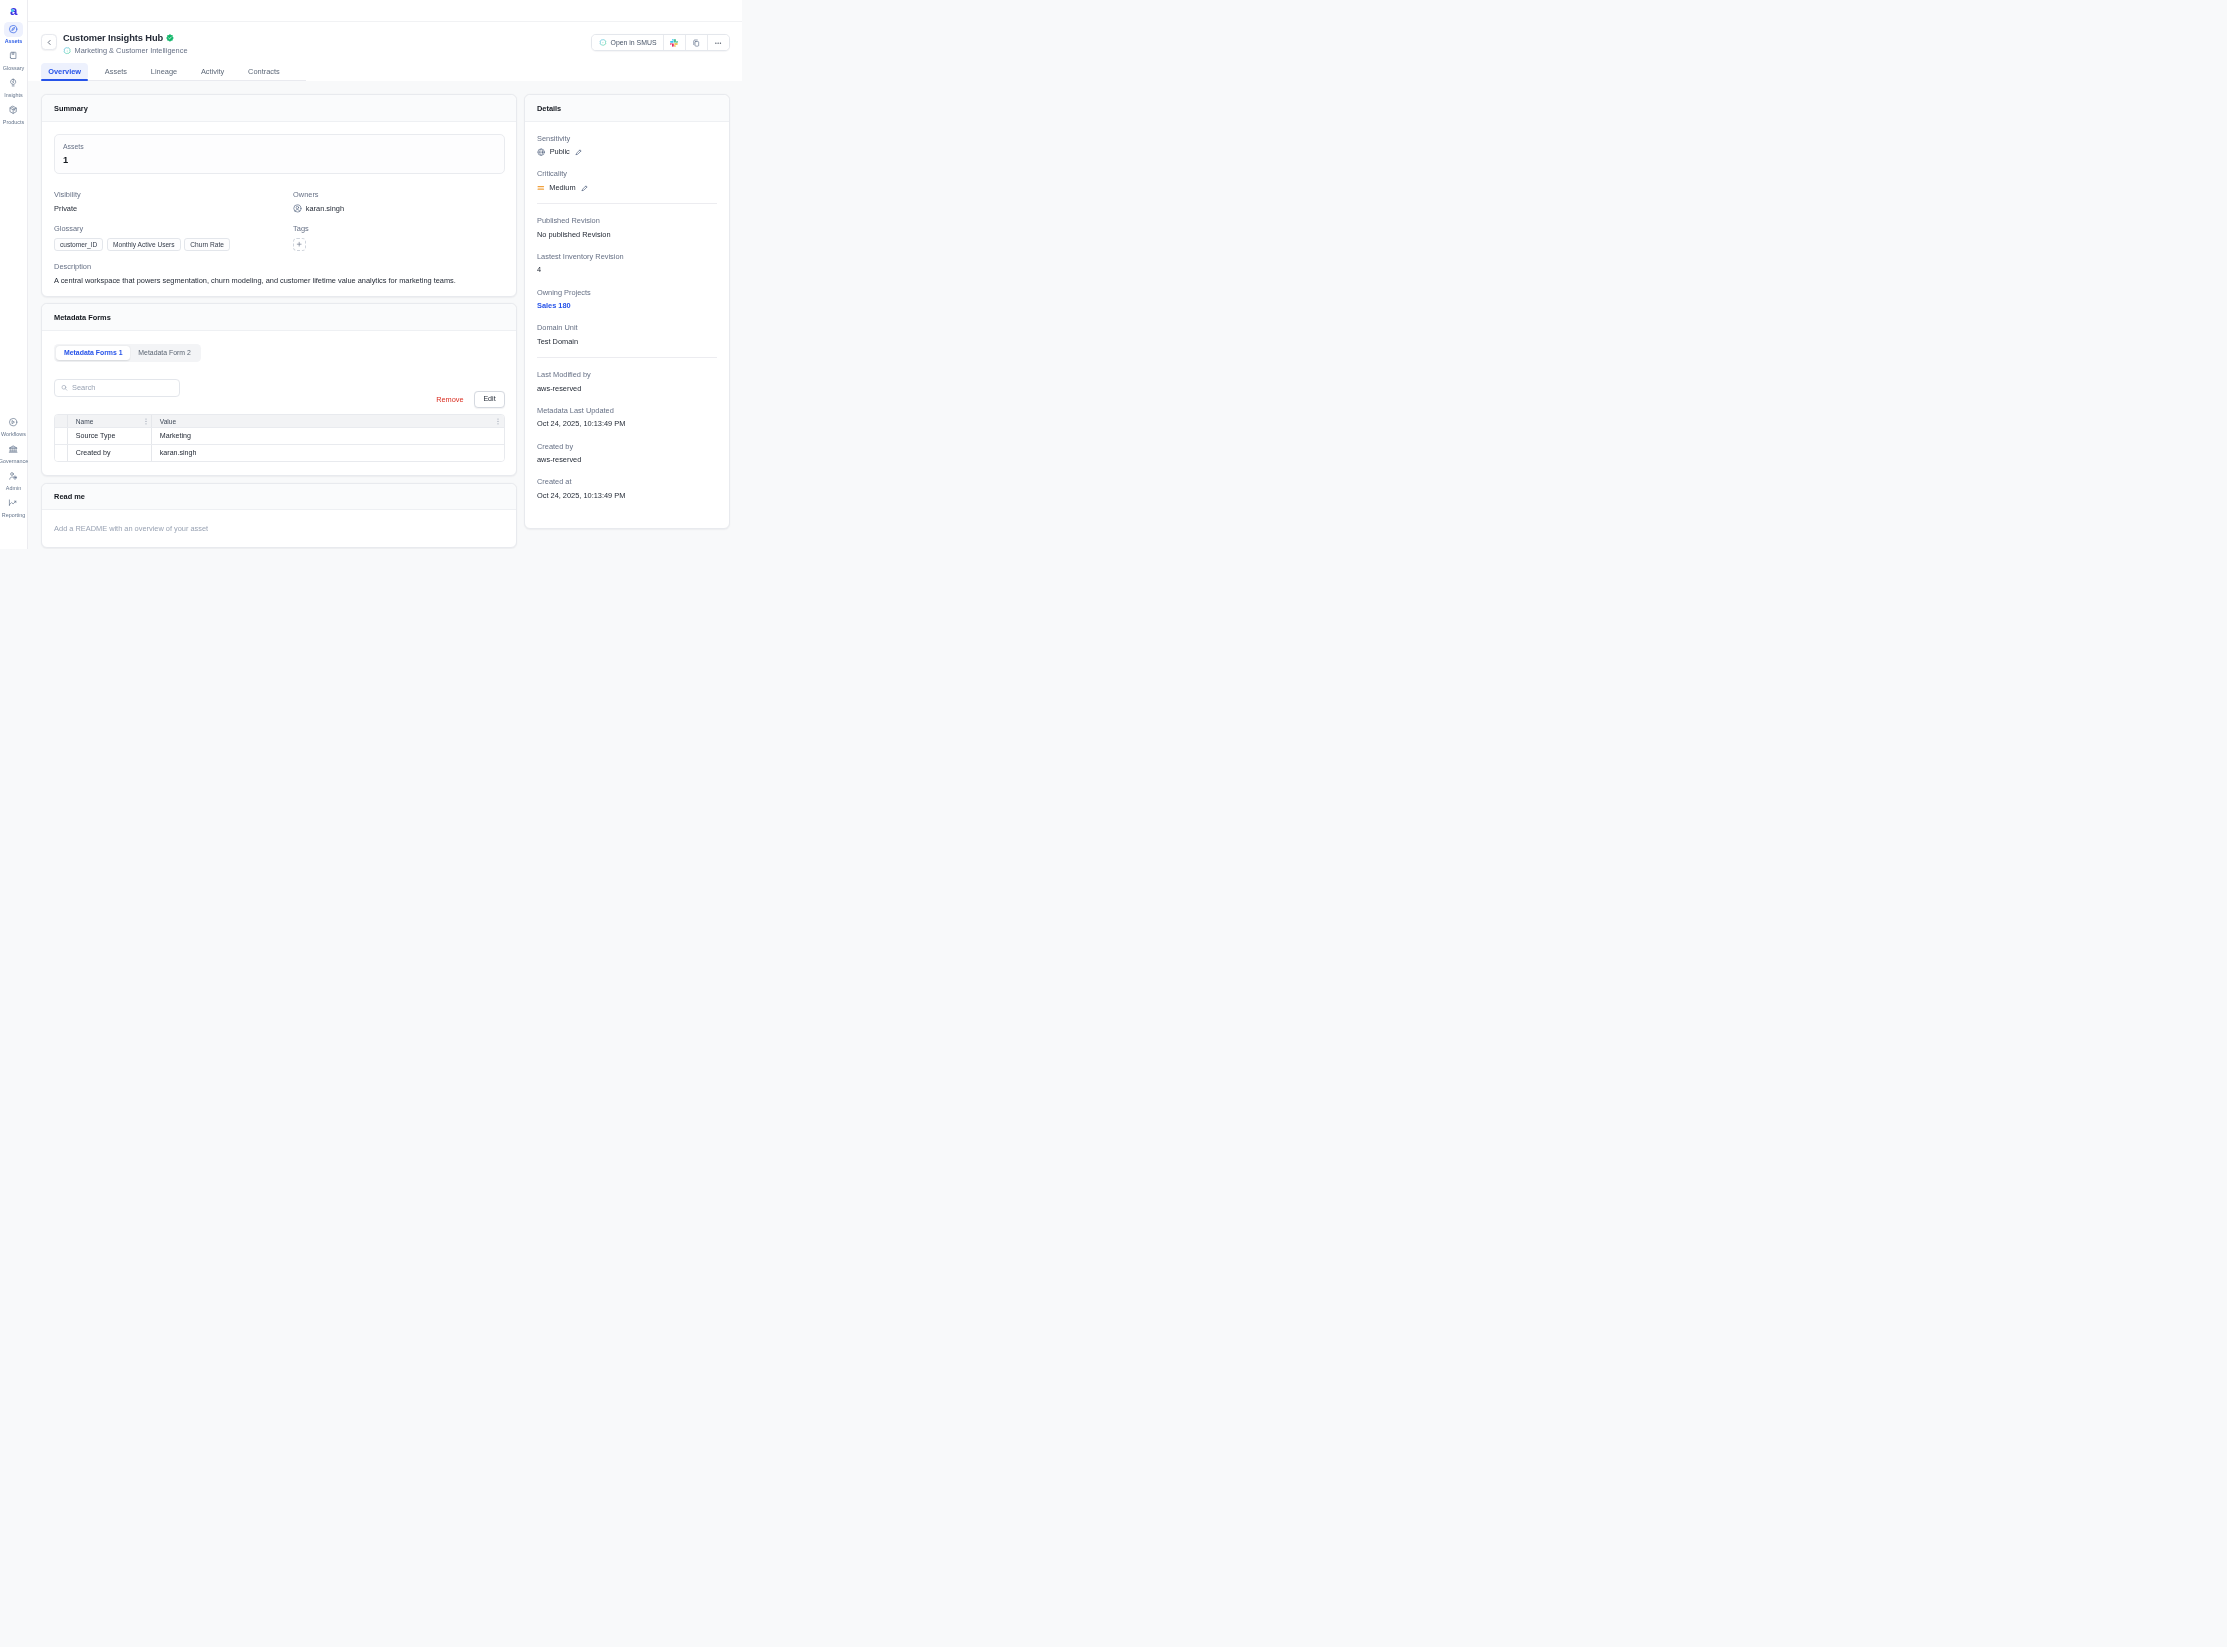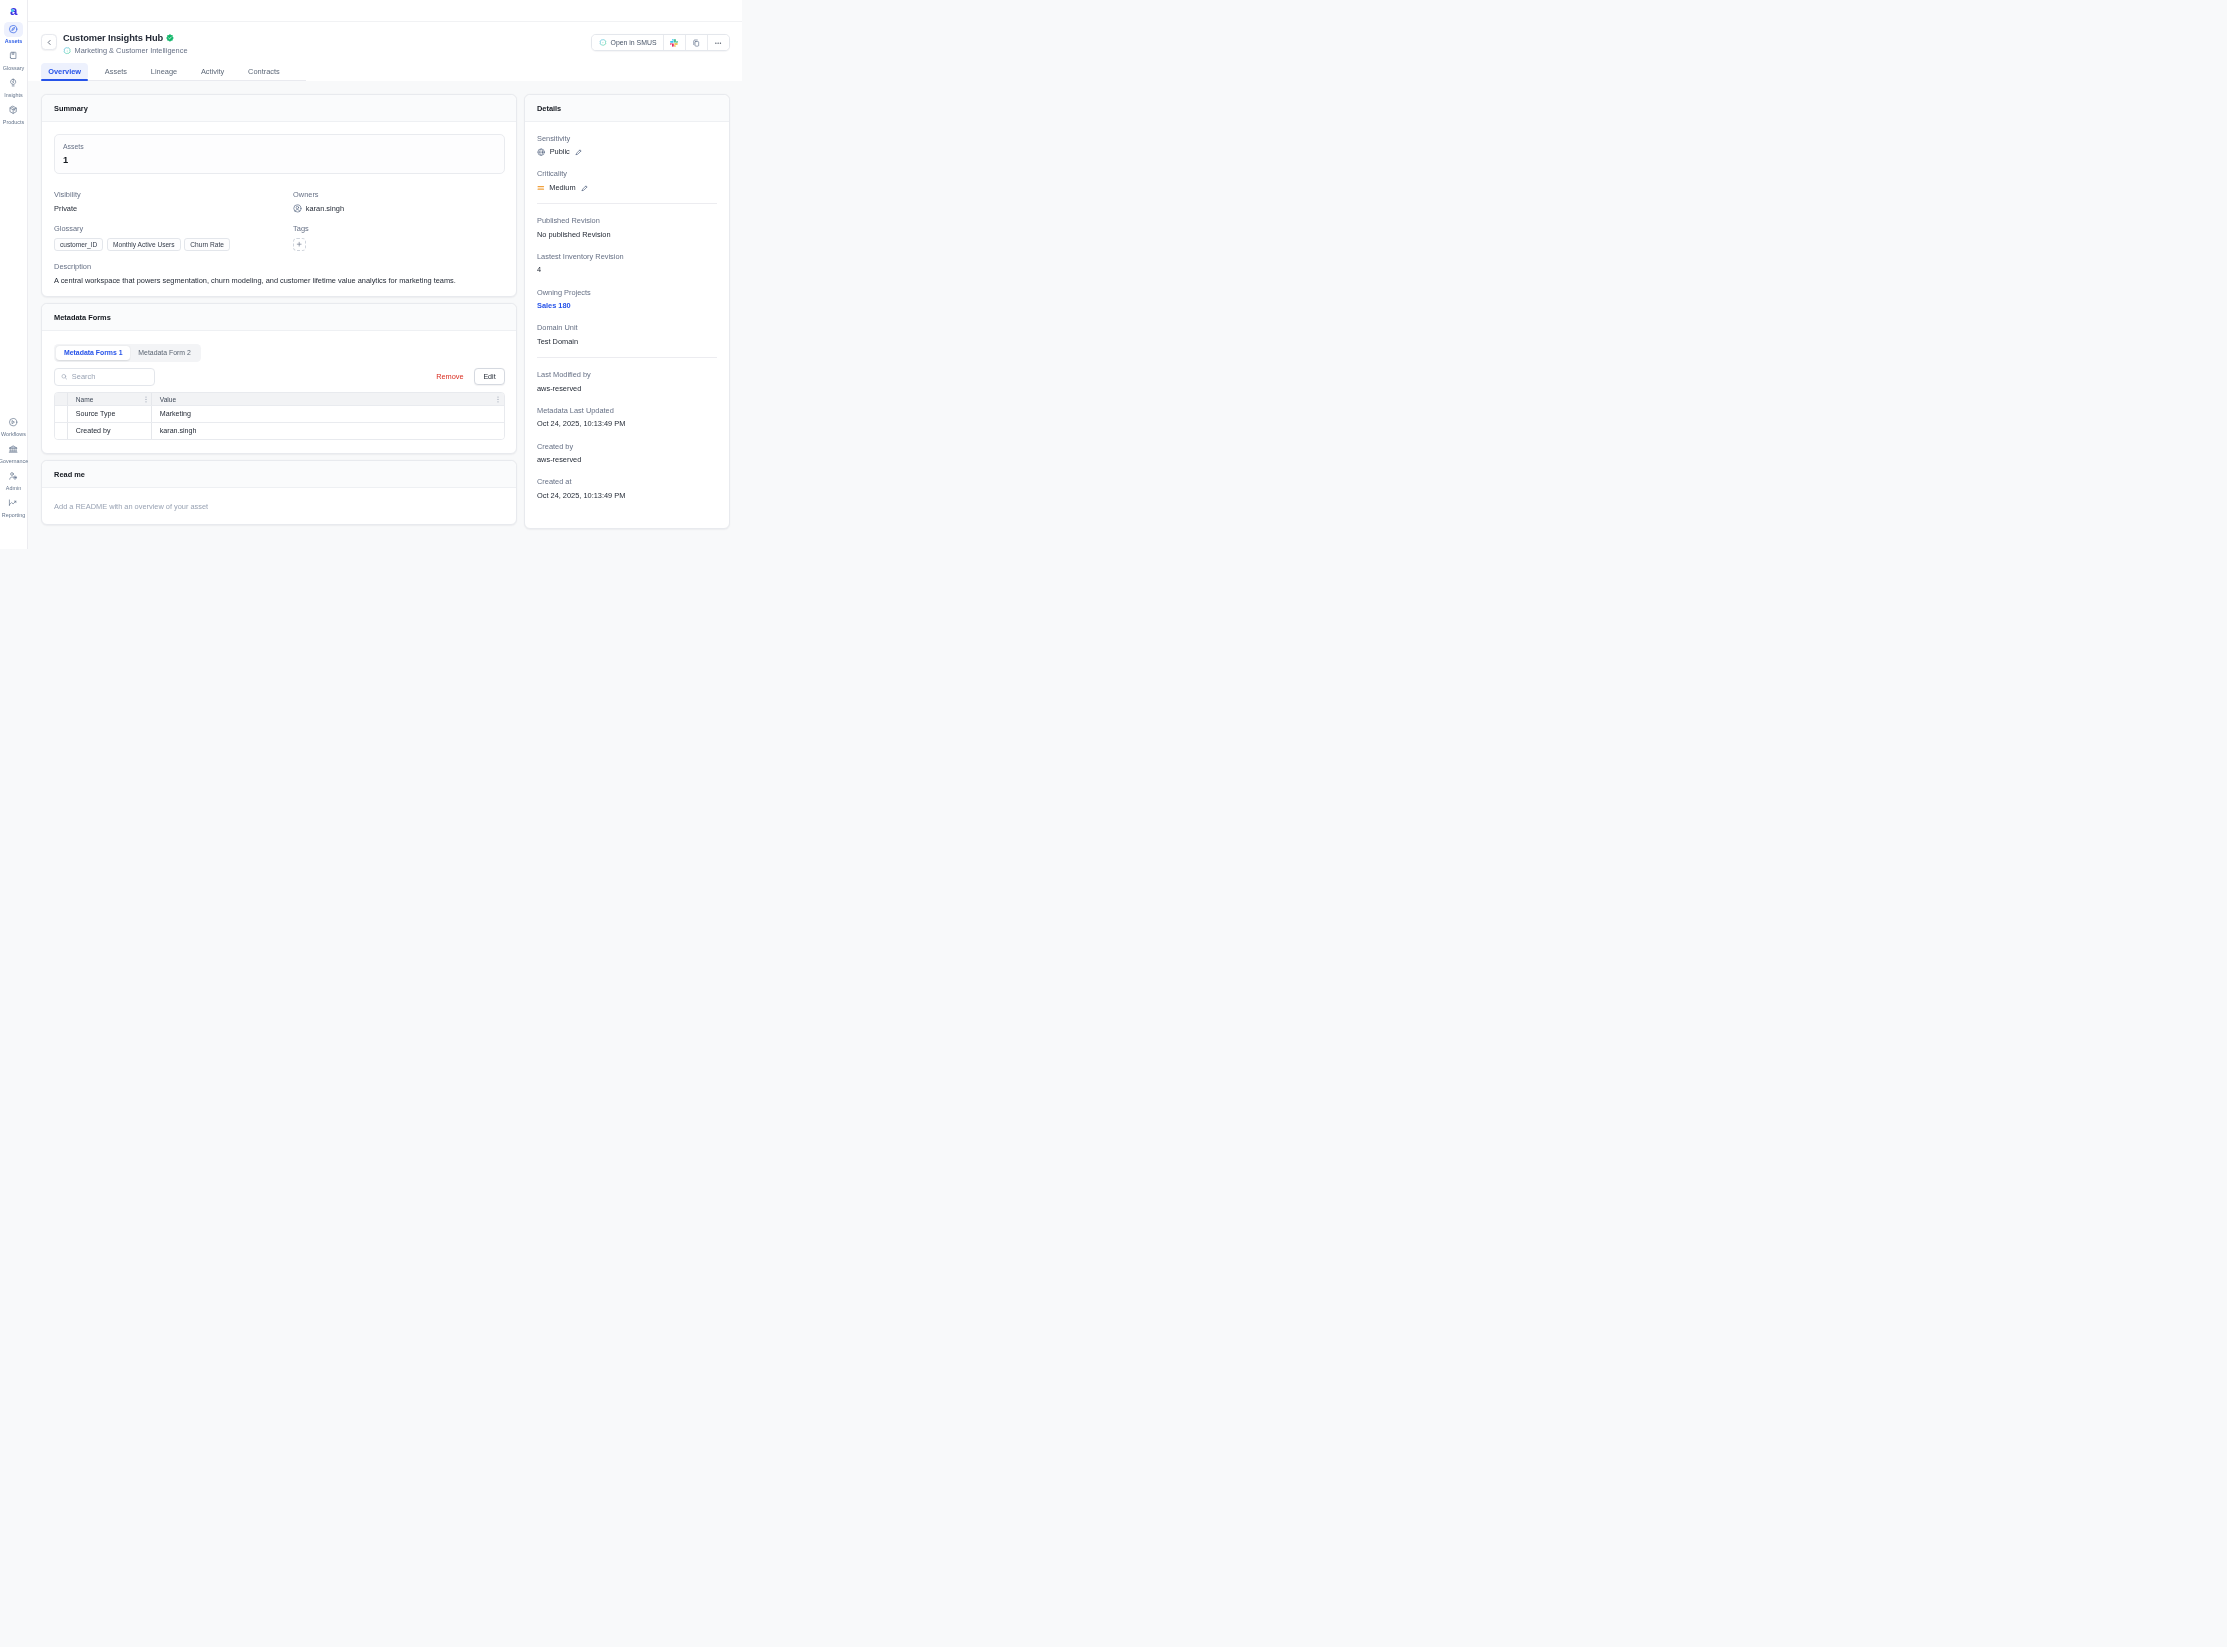--- a/index.html
+++ b/index.html
@@ -63,24 +63,24 @@
   .chip { height:12.8px; line-height:11.8px; padding:0 4.9px; border:0.5px solid #e3e6eb; background:#fdfdfe; border-radius:2.9px; font-size:6.6px; color:#333b49; cursor:default; }
   .tag-add { width:12.8px; height:12.8px; border:0.7px dashed #cfd4dc; border-radius:3.9px; background:#fff; display:flex; align-items:center; justify-content:center; cursor:pointer; }
   .desc-text { font-size:7.4px; color:#1d2430; line-height:1.35; }
 
   
   .mf-body { padding:12.8px 11.8px 12.8px; }
   .seg-control { display:inline-flex; background:#f3f4f6; border-radius:4.4px; padding:2px; }
   .seg { padding:3.4px 7.9px; font-size:6.9px; color:#5a6472; cursor:pointer; border-radius:3.4px; }
   .seg.active { background:#fff; color:#2653e9; font-weight:700; box-shadow:0 0.5px 1.5px rgba(16,24,40,.12); }
   .mf-controls { display:flex; align-items:center; margin-top:6.4px; }
-  .search-box { width:101px; height:17.7px; border:0.5px solid #e3e6eb; border-radius:3.9px; background:#fff; display:flex; align-items:center; gap:4.4px; padding:0 5.9px; }
+  .search-box { width:126px; height:17.7px; border:0.5px solid #e3e6eb; border-radius:3.9px; background:#fff; display:flex; align-items:center; gap:4.4px; padding:0 5.9px; }
   .search-box input { border:none; outline:none; font-size:7.4px; color:#1d2430; width:100%; font-family:inherit; background:transparent; }
   .search-box input::placeholder { color:#98a2b3; }
-  .mf-right { margin-left:auto; display:flex; align-items:center; gap:10.8px; }
+  .mf-right { margin-left:auto; display:flex; align-items:center; gap:10.8px;margin-top:23px; }
   .remove-link { font-size:7.4px; color:#d92d20; cursor:pointer; background:none; border:none; font-family:inherit; }
   .edit-btn { padding:3.4px 7.9px; font-size:7.1px; color:#262d38; background:#fff; border:0.5px solid #d5d9e0; border-radius:3.9px; cursor:pointer; font-family:inherit; box-shadow:0 0.5px 1px rgba(16,24,40,.05); }
   .mf-table { margin-top:6.4px; border:0.5px solid #e8eaee; border-radius:3.9px; overflow:hidden; }
   .t-head { display:flex; background:#f2f3f5; height:12.3px; align-items:center; font-size:6.6px; color:#404a59; font-weight:500; }
   .t-row { display:flex; height:16.7px; align-items:center; border-top:0.5px solid #e9ebef; font-size:7.1px; color:#1d2430; background:#fff; }
   .c-gutter { width:12.8px; align-self:stretch; border-right:0.5px solid #e5e7eb; flex:0 0 12.8px; }
   .c-name { width:84px; flex:0 0 84px; padding-left:7.9px; align-self:stretch; display:flex; align-items:center; justify-content:space-between; border-right:0.5px solid #e5e7eb; padding-right:3.9px; }
   .c-value { flex:1; padding-left:7.9px; display:flex; align-items:center; justify-content:space-between; padding-right:4.9px; }
 
   

